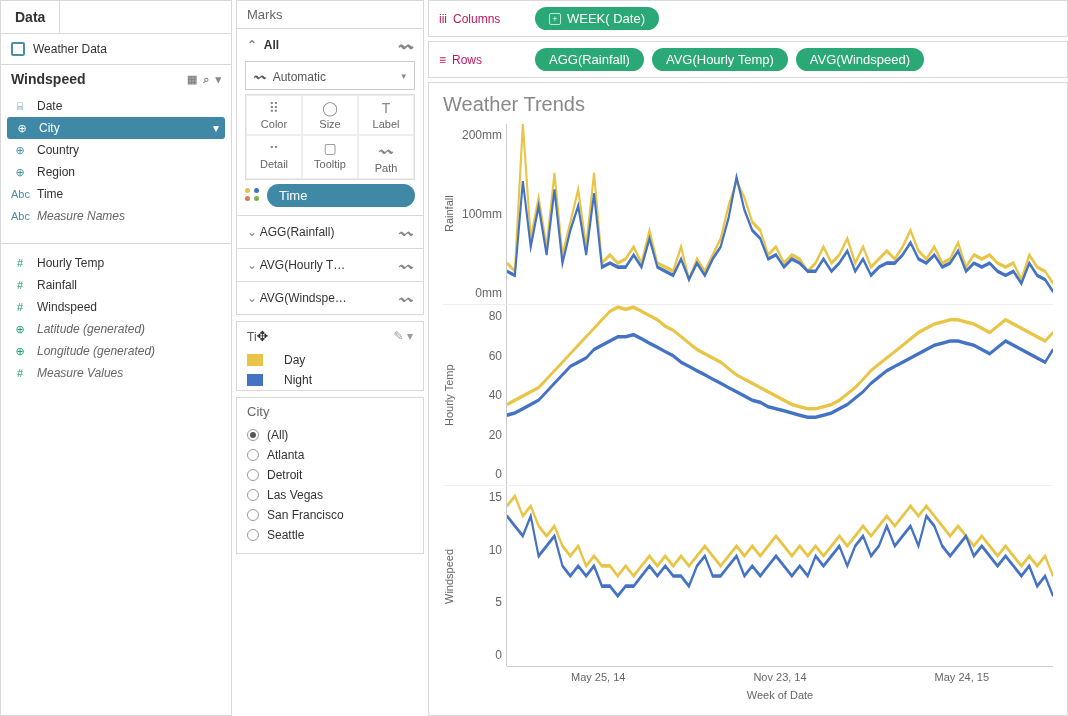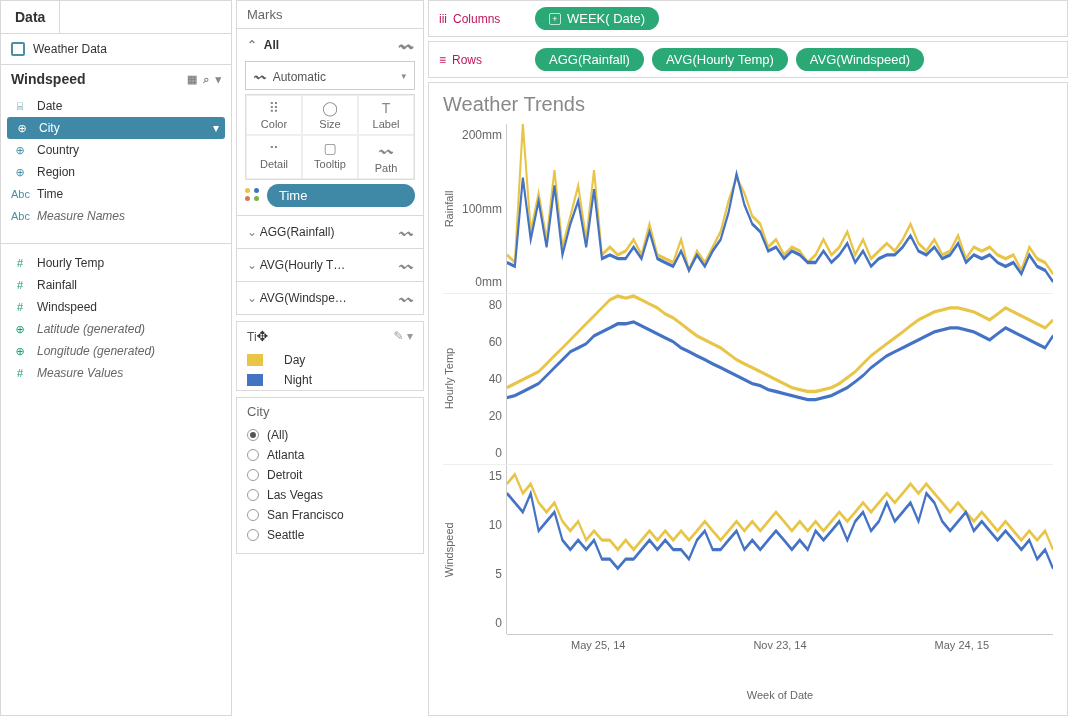--- a/index.html
+++ b/index.html
@@ -53,21 +53,21 @@
 .viz-title { font-size: 20px; color: #888; margin-bottom: 8px; font-weight: normal; }
 .chart-area { flex: 1; display: flex; flex-direction: column; }
 .chart-panel { flex: 1; display: flex; border-bottom: 1px solid #eee; }
 .chart-panel:last-of-type { border-bottom: none; }
 .y-axis-label { writing-mode: vertical-rl; transform: rotate(180deg); text-align: center; font-size: 11px; color: #666; width: 18px; padding: 4px 0; }
 .y-ticks { width: 46px; display: flex; flex-direction: column; justify-content: space-between; align-items: flex-end; padding: 4px 4px 4px 0; font-size: 12px; color: #666; border-right: 1px solid #ccc; }
 .plot { flex: 1; position: relative; }
 .plot svg { width: 100%; height: 100%; }
 .x-axis { display: flex; margin-left: 64px; border-top: 1px solid #ccc; }
 .x-ticks { flex: 1; display: flex; justify-content: space-around; font-size: 11px; color: #666; padding: 4px 0; }
-.x-label { text-align: center; font-size: 11px; color: #666; padding: 2px 0 4px 0; margin-left: 64px; margin-top: 32px; }
+.x-label { text-align: center; font-size: 11px; color: #666; padding: 2px 0 4px 0; margin-left: 64px; }
 .caret { font-size: 9px; color: #888; }
 .chev { color: #888; }
 .cursor-move { font-size: 14px; color: #333; }
 </style>
 </head>
 <body>
 
 <div class="app">
 
   <div class="left-col">

